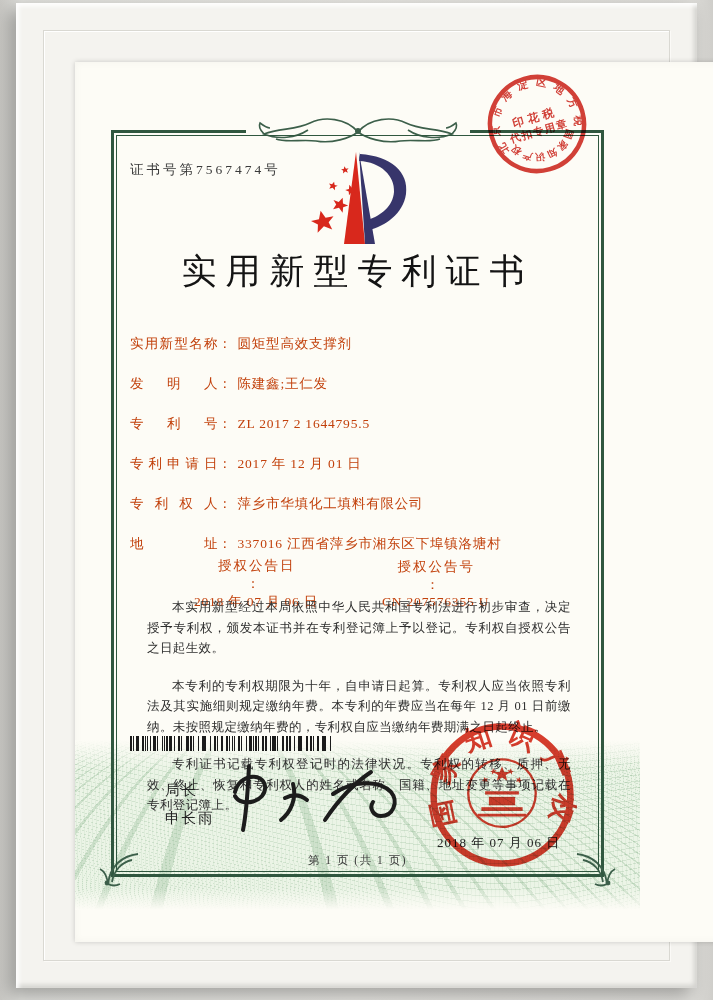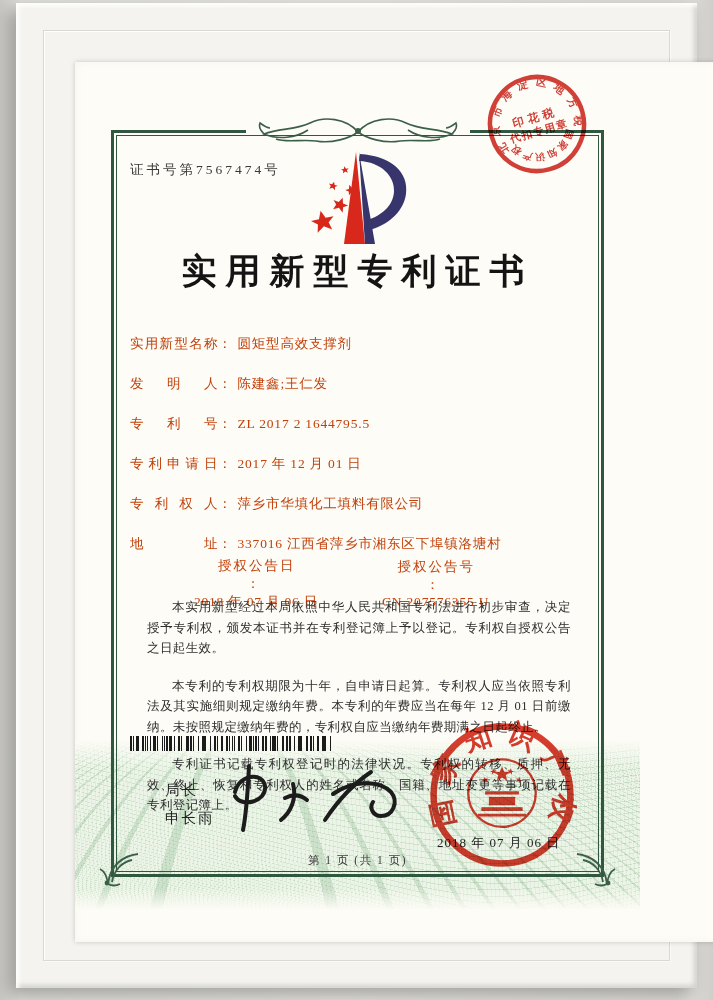--- a/index.html
+++ b/index.html
@@ -58,21 +58,21 @@
   .corner-flourish.bl{left:-16px;bottom:-16px;}
   .corner-flourish.br{right:-16px;bottom:-16px;transform:scaleX(-1);}
 
   .cert-no{
     position:absolute;left:55px;top:99px;
     font-size:13.5px;letter-spacing:3px;color:#3a3a3a;
   }
   .logo{position:absolute;left:218px;top:86px;width:130px;height:102px;}
   .title{
     position:absolute;left:0;top:186px;width:565px;text-align:center;
-    font-size:35px;font-weight:bold;letter-spacing:9px;color:#141414;
+    font-size:35px;font-weight:normal;letter-spacing:9px;color:#141414;
   }
   .fields{position:absolute;left:55px;top:262px;width:475px;}
   .field-row{height:40px;display:flex;align-items:center;font-size:13.5px;color:#c2410c;}
   .flabel{
     display:inline-block;width:88px;text-align:justify;text-align-last:justify;
     letter-spacing:.5px;flex:none;
   }
   .colon{flex:none;margin-right:6px;}
   .fvalue{letter-spacing:.8px;white-space:nowrap;text-align:right;}
   .pair{display:flex;align-items:center;flex-direction:column;}

